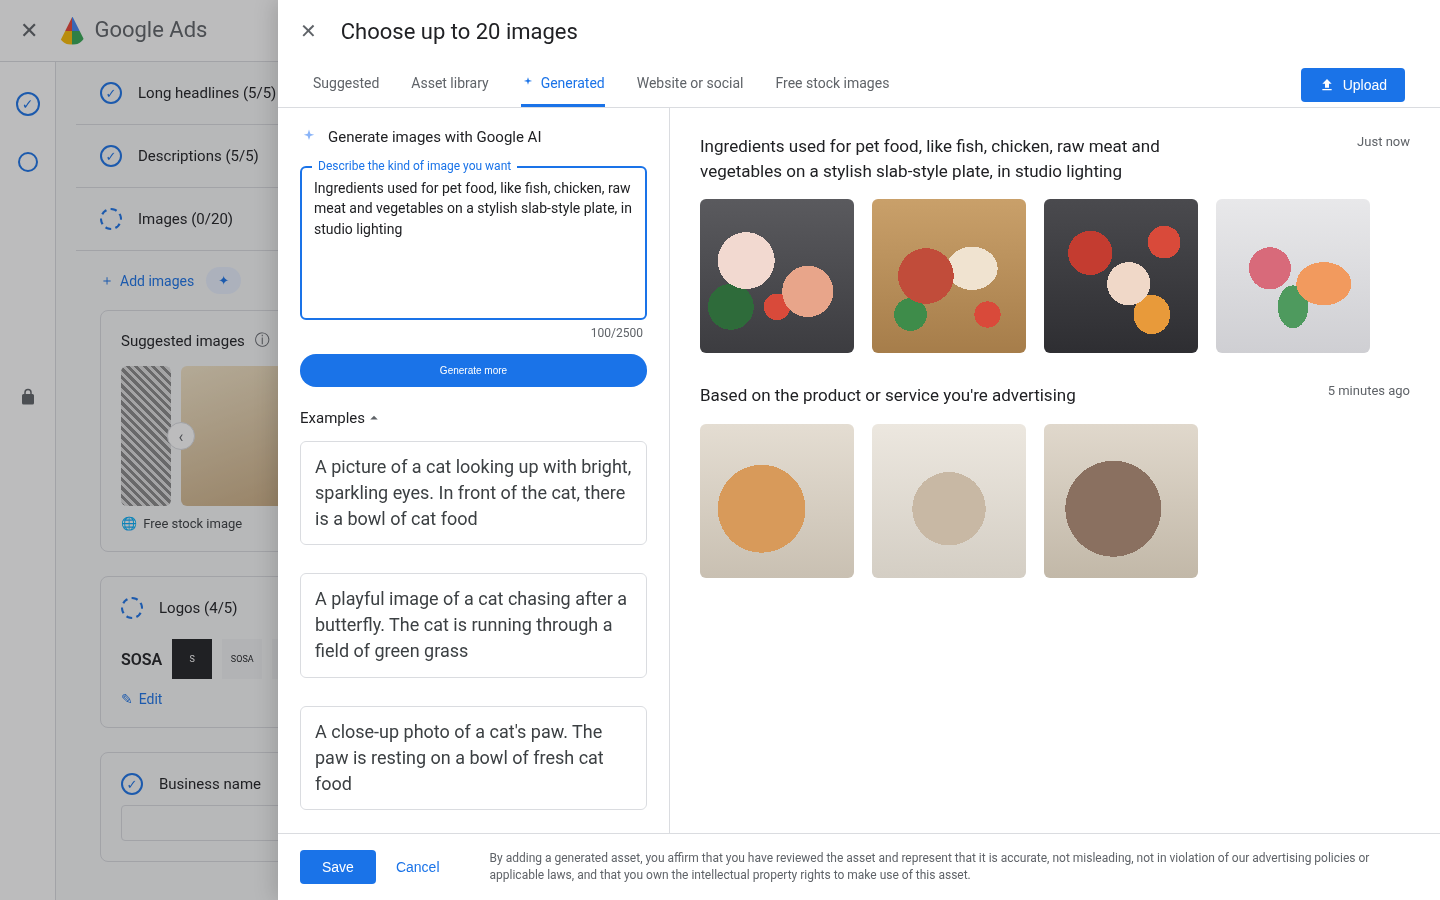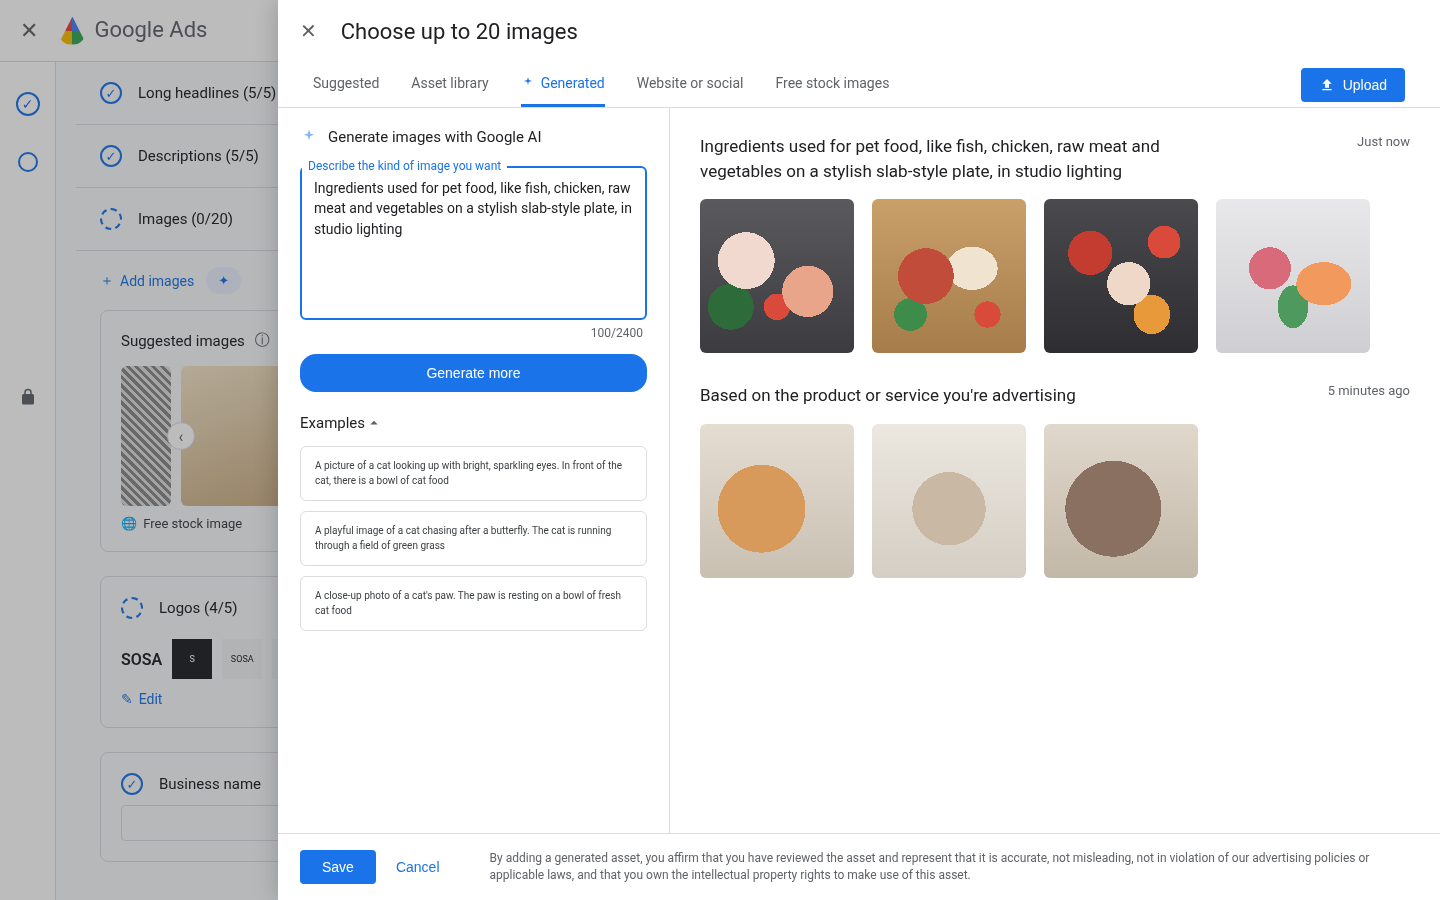--- a/index.html
+++ b/index.html
@@ -196,21 +196,21 @@
 .field-wrap {
   position: relative;
   border: 2px solid #1a73e8;
   border-radius: 6px;
   padding: 10px 12px;
   margin-bottom: 6px;
 }
 .field-label {
   position: absolute;
   top: -9px;
-  left: 0;
+  left: 10px;
   background: #fff;
   padding: 0 6px;
   font-size: 12px;
   color: #1a73e8;
 }
 .field-text {
   font-size: 14px;
   color: #202124;
   line-height: 1.45;
   min-height: 130px;
@@ -221,40 +221,40 @@
   font-family: inherit;
 }
 .char-count { text-align: right; font-size: 12px; color: #5f6368; margin-bottom: 14px; margin-right: 4px;}
 .gen-btn {
   width: 100%;
   background: #1a73e8;
   color: #fff;
   border: none;
   padding: 11px;
   border-radius: 16px;
-  font-size: 14px;
+  font-size: 10px;
   cursor: pointer;
   margin-bottom: 22px;
 }
 .examples-header {
   display: flex;
   align-items: center;
   font-size: 15px;
   color: #202124;
   margin-bottom: 14px;
   cursor: pointer;
 }
 .example-card {
   border: 1px solid #dadce0;
   border-radius: 6px;
   padding: 12px 14px;
-  font-size: 10px;
+  font-size: 18px;
   color: #3c4043;
   line-height: 1.45;
-  margin-bottom: 10px;
+  margin-bottom: 28px;
   cursor: pointer;
 }
 
 
 .right-col {
   flex: 1;
   padding: 26px 30px;
   overflow-y: auto;
 }
 .right-title { font-size: 24px; color: #202124; margin-bottom: 10px; }
@@ -438,21 +438,21 @@
       <div class="gen-header">
         <svg class="spark-icon" viewBox="0 0 24 24" fill="currentColor">
             <path d="M12 2l1.8 5.5L19 9l-5.2 1.5L12 16l-1.8-5.5L5 9l5.2-1.5z"></path>
           </svg>
         <span>Generate images with Google AI</span>
       </div>
       <div class="field-wrap">
         <span class="field-label">Describe the kind of image you want</span>
         <div class="field-text">Ingredients used for pet food, like fish, chicken, raw meat and vegetables on a stylish slab-style plate, in studio lighting</div>
       </div>
-      <div class="char-count">100/2400</div>
+      <div class="char-count">100/2500</div>
       <button class="gen-btn">Generate more</button>
 
       <div class="examples-header">
         <span>Examples</span>
         <svg width="18" height="18" viewBox="0 0 24 24" fill="#5f6368">
             <path d="M7 14l5-5 5 5z"></path>
           </svg>
       </div>
       <div class="example-card">A picture of a cat looking up with bright, sparkling eyes. In front of the cat, there is a bowl of cat food</div>
       <div class="example-card">A playful image of a cat chasing after a butterfly. The cat is running through a field of green grass</div>

